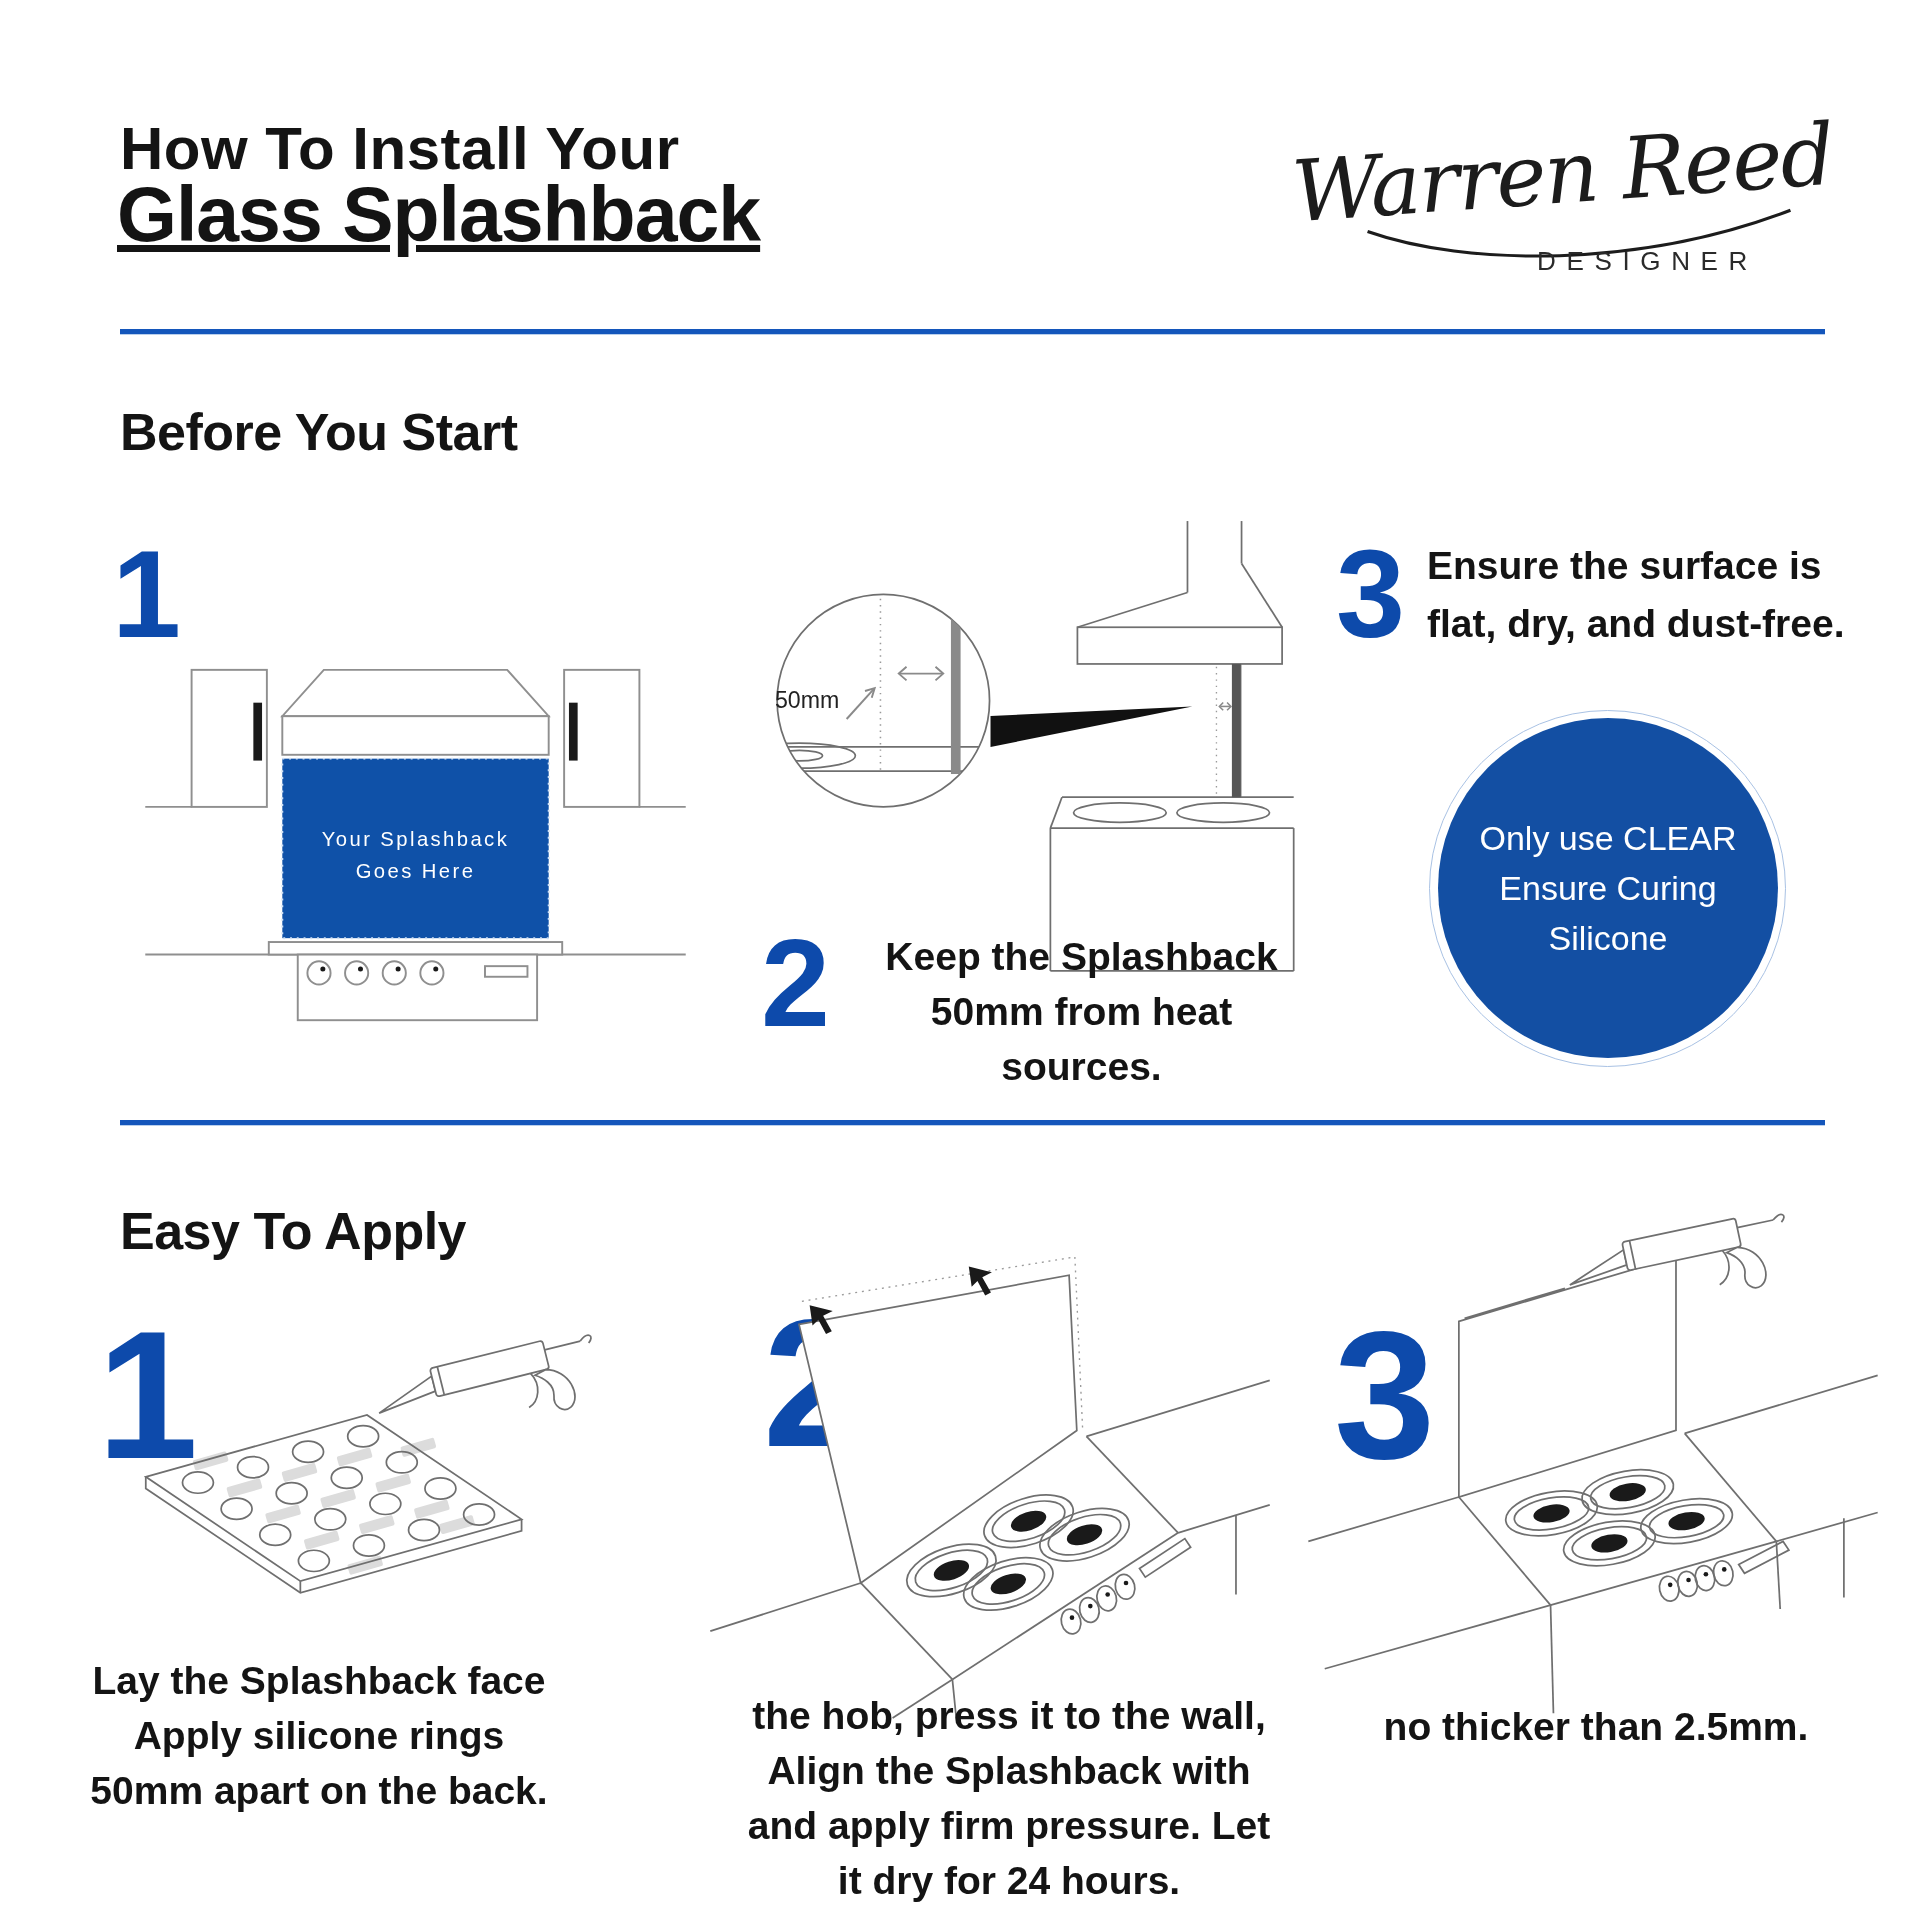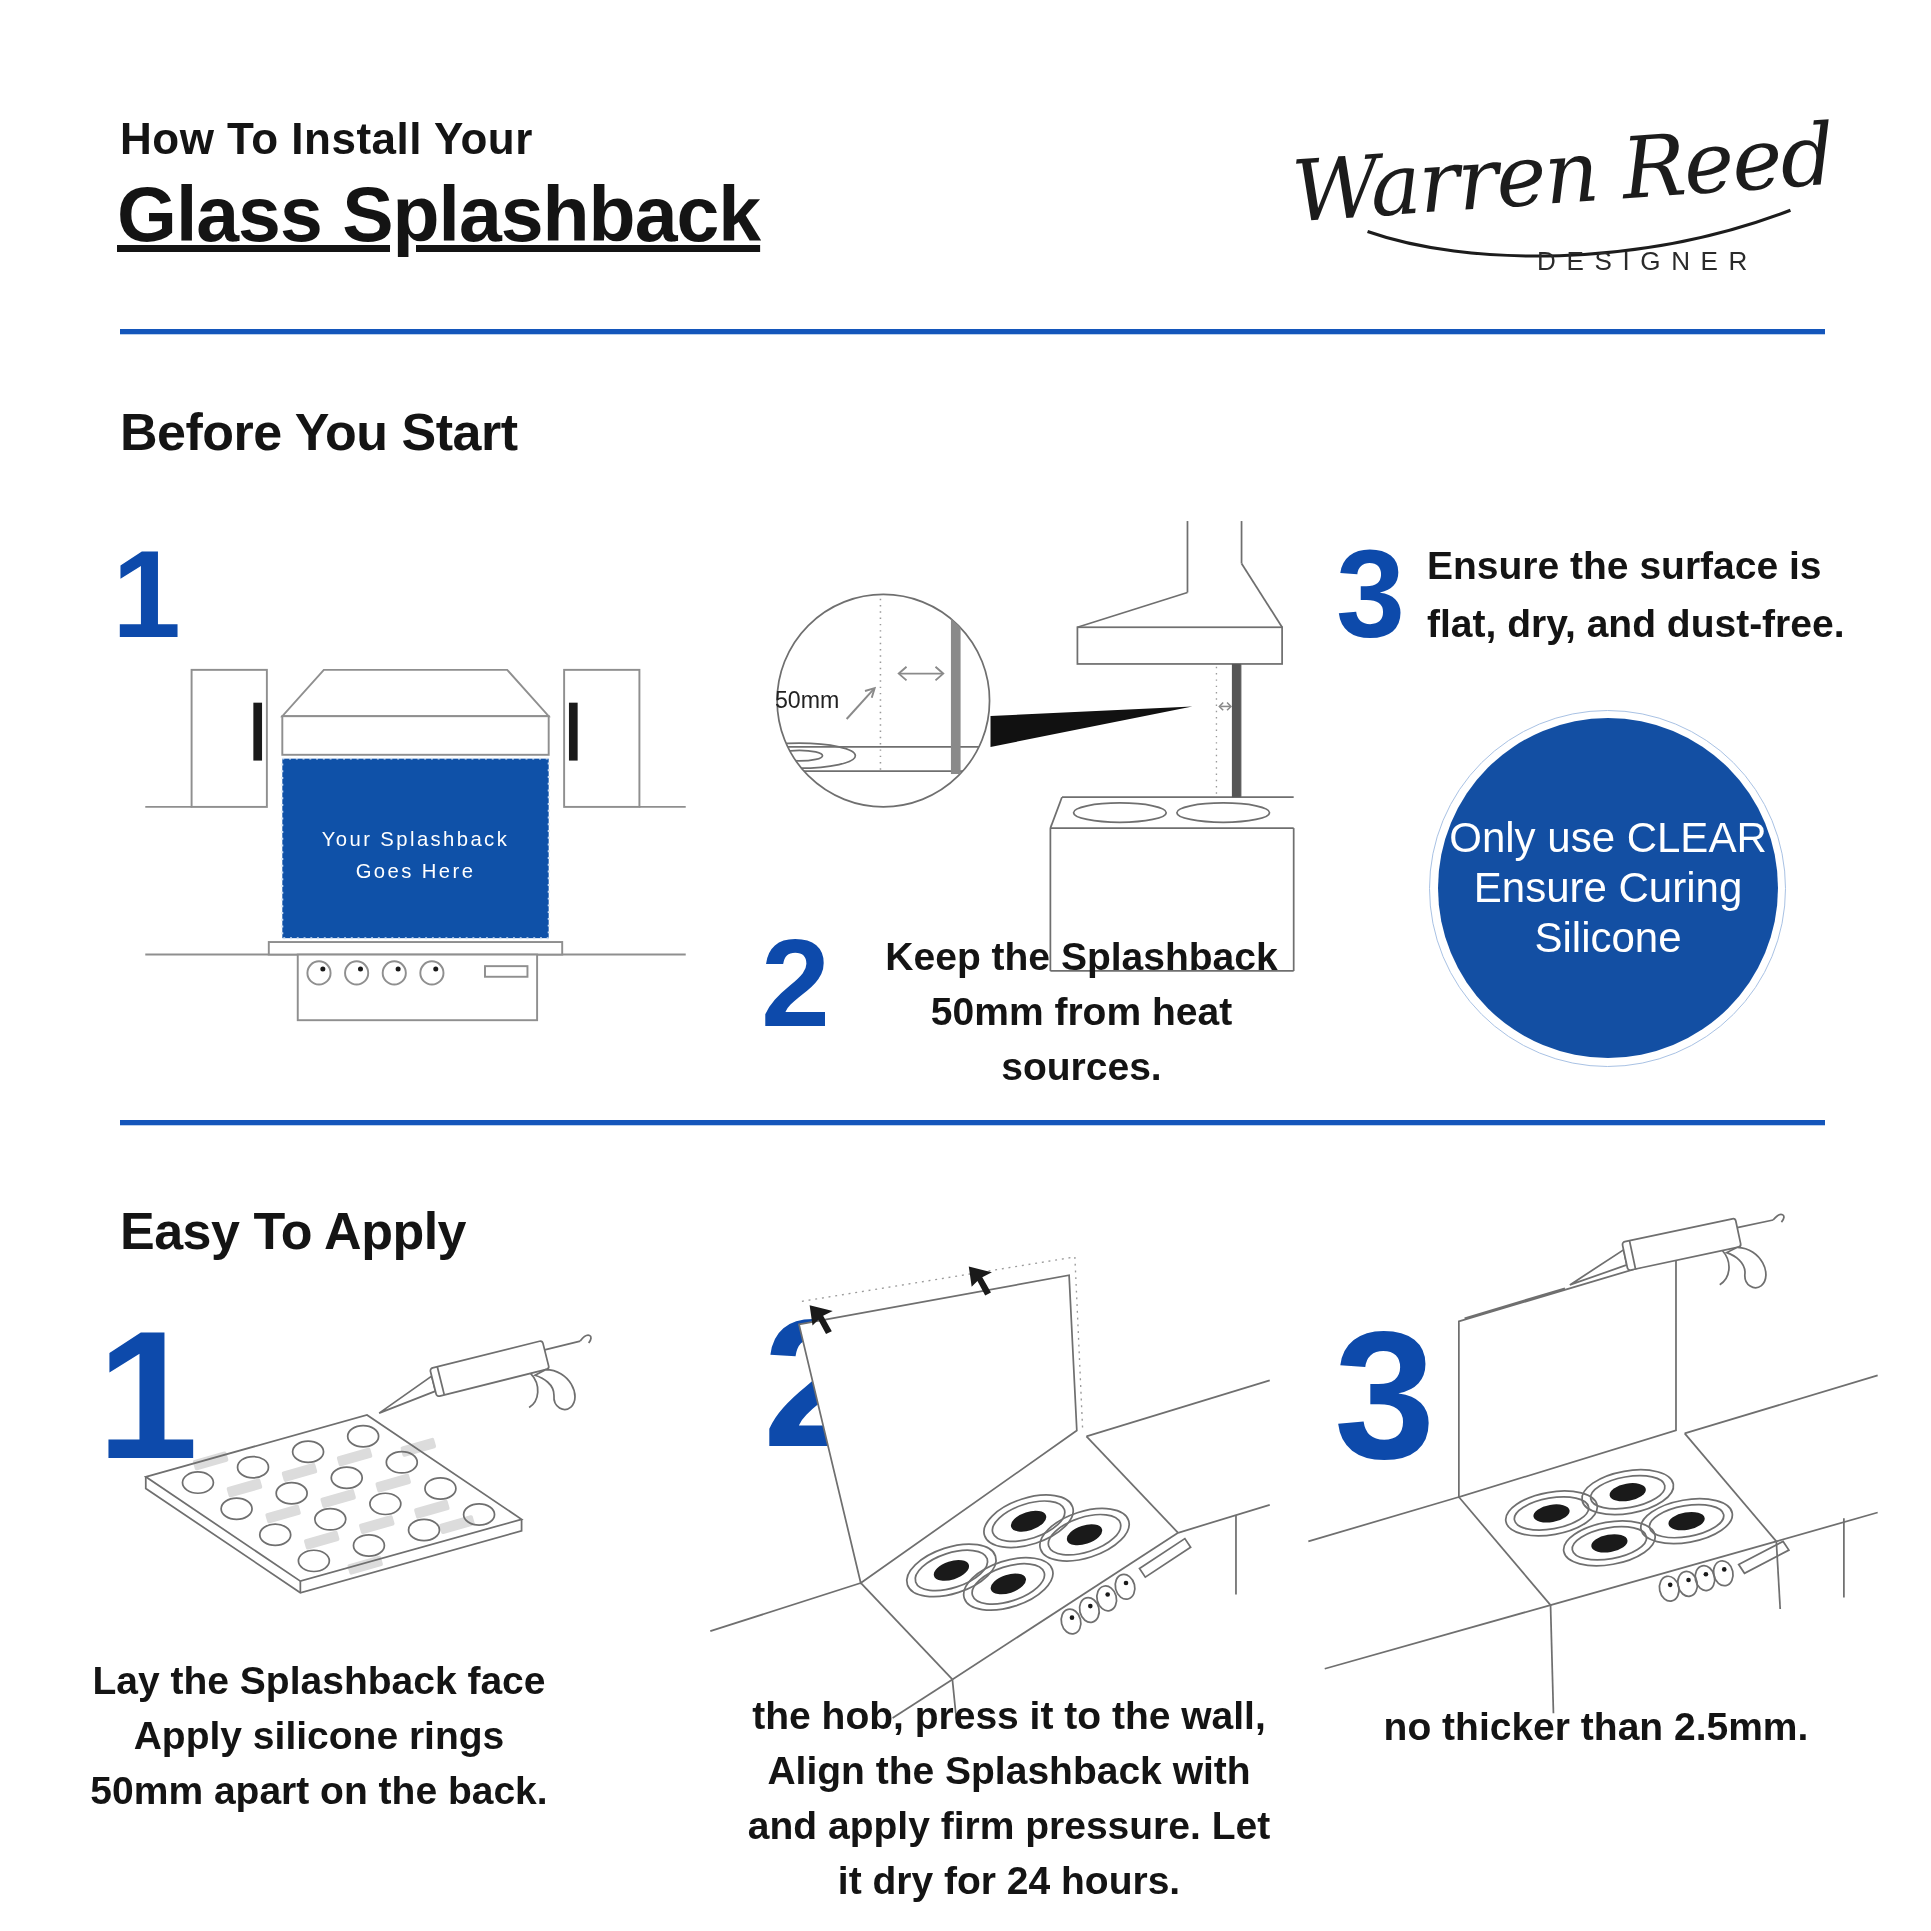--- a/index.html
+++ b/index.html
@@ -2,21 +2,21 @@
 <html><head>
 <meta charset="utf-8">
 <style>
   html,body{margin:0;padding:0;background:#e8e8e8;}
   .page{
     position:relative;width:1931px;height:1931px;background:#ffffff;
     font-family:"Liberation Sans",sans-serif;color:#141414;overflow:hidden;
   }
   .abs{position:absolute;}
   
-  .eyebrow{left:120px;top:114px;font-size:44px;font-weight:700;letter-spacing:0.5px;}
+  .eyebrow{left:120px;top:114px;font-size:60px;font-weight:700;letter-spacing:0.5px;}
   .title{left:117px;top:170px;font-size:77px;font-weight:800;letter-spacing:-1px;text-decoration:underline;}
   .logo-svg{left:1321px;top:79px;width:516px;height:224px;}
   
   .divider{left:120px;width:1705px;height:4.8px;background:#1456BB;border-bottom:1.9px solid #b9cfec;}
   .divider.one{top:329px;}
   .divider.two{top:1120px;}
   
   .section-heading{font-size:52px;font-weight:800;letter-spacing:-0.5px;text-align:right;}
   .heading-before{left:120px;top:402px;}
   .heading-apply{left:120px;top:1201px;}
@@ -39,21 +39,21 @@
   
   .caption{font-size:39px;font-weight:700;line-height:55px;text-align:center;white-space:nowrap;}
   #c1{left:63px;top:1653px;width:512px;}
   #c2{left:736px;top:1688px;width:546px;}
   #c3{left:1323px;top:1699px;width:546px;}
   
   .callout-ring{left:1429px;top:710px;width:355px;height:355px;border-radius:50%;
     border:1.9px solid #a9c2e4;}
   .callout-disc{left:1438px;top:718px;width:340px;height:340px;border-radius:50%;
     background:#134FA3;display:flex;flex-direction:column;align-items:center;justify-content:center;}
-  .callout-line{color:#ffffff;font-size:42px;line-height:50px;font-weight:400;text-align:center;}
+  .callout-line{color:#ffffff;font-size:34px;line-height:50px;font-weight:400;text-align:center;}
   
   svg{display:block;overflow:visible;}
   #diagramA{left:145px;top:666px;width:541px;height:415px;}
   #diagramB{left:753px;top:517px;width:560px;height:459px;}
   #diagramC{left:111px;top:1328px;width:541px;height:430px;}
   #diagramD{left:710px;top:1255px;width:560px;height:463px;}
   #diagramE{left:1308px;top:1250px;width:570px;height:468px;}
   .sketch{stroke:#6f6f6f;fill:none;stroke-width:1.8px;}
   .sketch-light{stroke:#8f8f8f;fill:none;stroke-width:2px;}
   .panel-label{fill:#ffffff;font-size:21px;letter-spacing:2.5px;font-weight:400;

